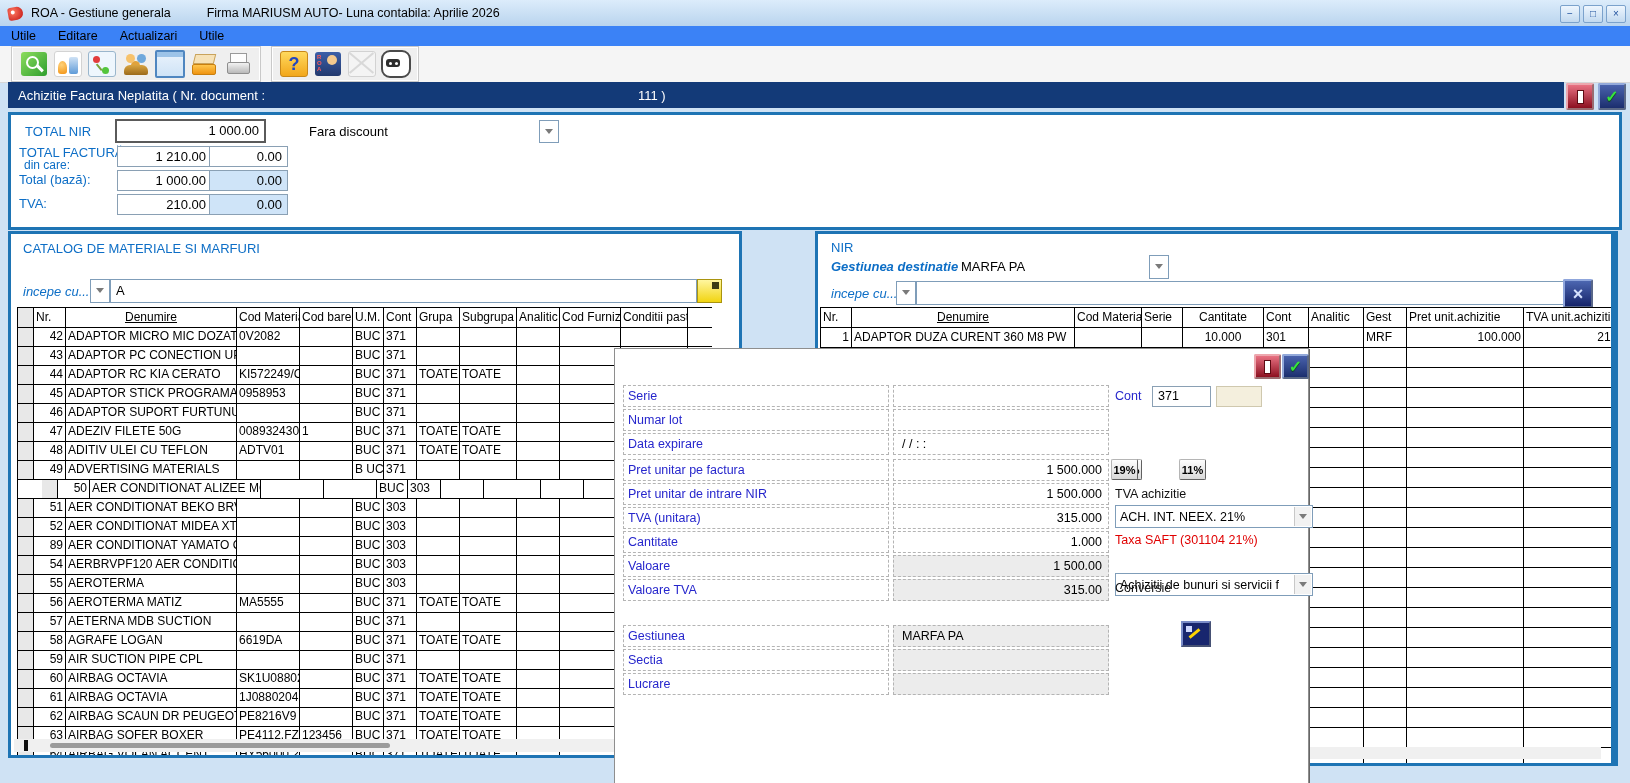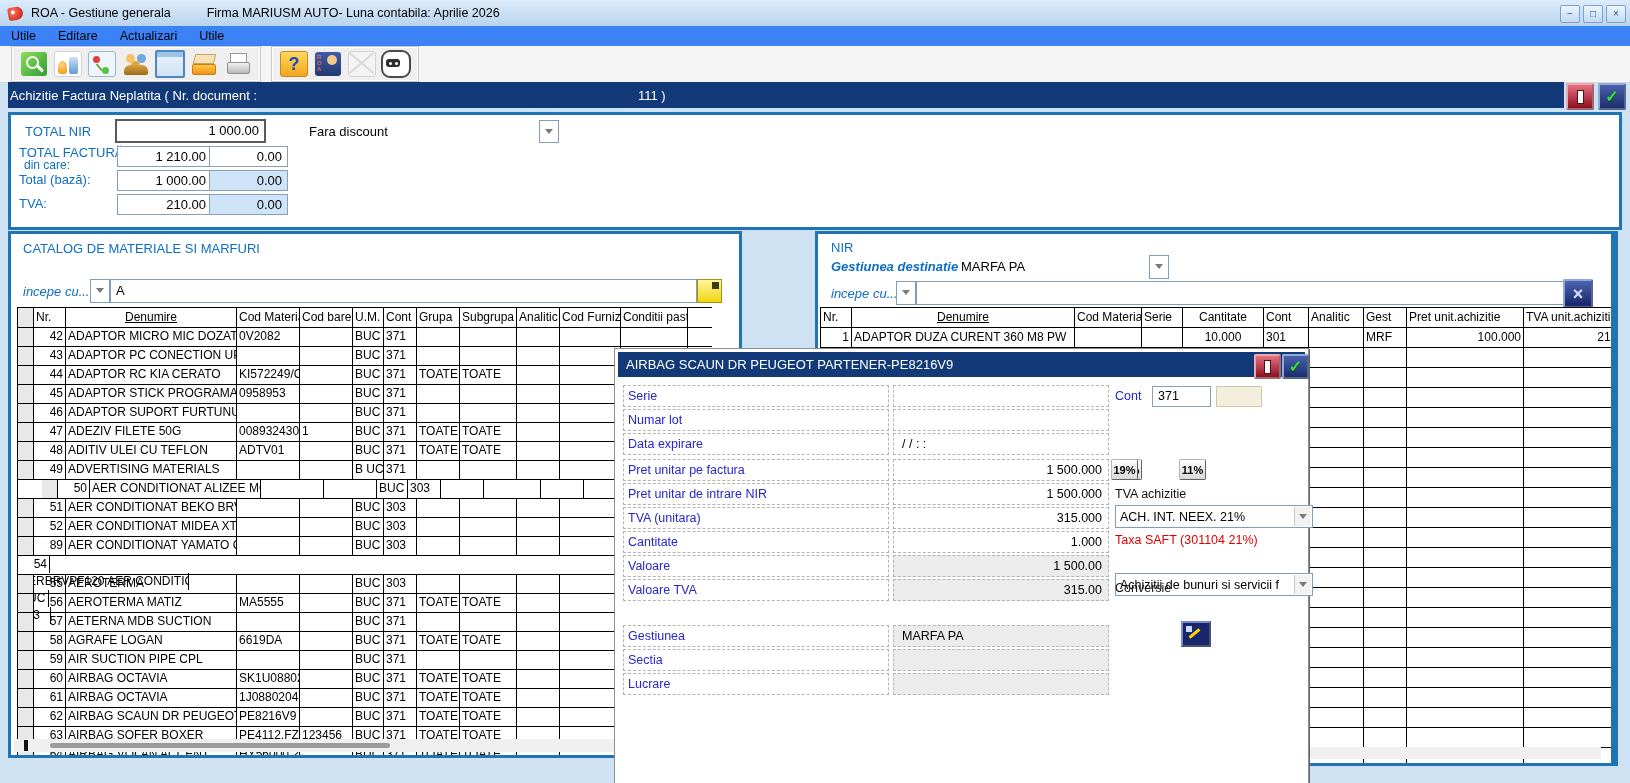--- a/index.html
+++ b/index.html
@@ -168,21 +168,21 @@
       <div class="tbtn">
         <div class="ic ic-mail"></div>
       </div>
       <div class="tbtn">
         <div class="ic ic-robot"></div>
       </div>
     </div>
   </div>
 
 <div class="abs dochdr">
-  <span style="margin-left:2px">Achizitie Factura Neplatita ( Nr. document :</span>
+  <span style="margin-left:10px">Achizitie Factura Neplatita ( Nr. document :</span>
   <span style="position:absolute;left:630px">111 )</span>
 </div>
 <div class="abs btn-exit" style="left:1566px;top:83px;width:24px;height:23px"></div>
 <div class="abs btn-ok" style="left:1598px;top:83px;width:24px;height:23px"></div>
 
 <div class="abs panel" style="left:8px;top:112px;width:1608px;height:112px">
   <span class="abs blue-lbl" style="left:14px;top:9px">TOTAL NIR</span>
   <div class="abs input num" style="left:104px;top:4px;width:142px;height:20px;line-height:20px;border:2px solid #5a5a5a">1 000.00</div>
   <span class="abs" style="left:298px;top:9px;font-size:13px">Fara discount</span>
   <div class="abs combo" style="left:528px;top:5px;width:18px;height:21px"></div>
@@ -383,21 +383,21 @@
         <div class="tcell" style="width: 58px;"></div>
         <div class="tcell" style="width: 48px;"></div>
         <div class="tcell" style="width: 26px;">BUC</div>
         <div class="tcell" style="width: 28px;">303</div>
         <div class="tcell" style="width: 38px;"></div>
         <div class="tcell" style="width: 52px;"></div>
         <div class="tcell" style="width: 38px;"></div>
         <div class="tcell" style="width: 56px;"></div>
         <div class="tcell" style="width: 62px;"></div>
       </div>
-      <div class="trow" style="height: 18px; line-height: 17px; flex-direction: column;">
+      <div class="trow" style="height: 18px; line-height: 17px;">
         <div class="tcell tsel" style="width: 11px;"></div>
         <div class="tcell" style="width: 27px; text-align: right;">54</div>
         <div class="tcell" style="width: 166px;">AERBRVPF120 AER CONDITIO</div>
         <div class="tcell" style="width: 58px;"></div>
         <div class="tcell" style="width: 48px;"></div>
         <div class="tcell" style="width: 26px;">BUC</div>
         <div class="tcell" style="width: 28px;">303</div>
         <div class="tcell" style="width: 38px;"></div>
         <div class="tcell" style="width: 52px;"></div>
         <div class="tcell" style="width: 38px;"></div>
@@ -835,23 +835,20 @@
         <div class="tcell" style="width: 50px;"></div>
         <div class="tcell" style="width: 38px;"></div>
         <div class="tcell" style="width: 112px;"></div>
         <div class="tcell" style="width: 108px;"></div>
       </div>
     </div>
   <div class="abs scrollstrip" style="left:2px;top:513px;width:781px;height:12px"></div>
 </div>
 
 <div class="abs dialog">
-  <div class="dlg-title">
-    <span style="margin-left:8px">AIRBAG SCAUN DR PEUGEOT PARTENER-PE8216V9</span>
-  </div>
   <div class="abs btn-exit" style="left:639px;top:5px;width:23px;height:21px"></div>
   <div class="abs btn-ok" style="left:667px;top:5px;width:23px;height:21px"></div>
 
   <div id="dialog-rows">
       <div class="dashbox" style="left: 8px; top: 36px; width: 264px;"><span class="dlg-lbl" style="padding-left: 4px;">Serie</span></div>
       <div class="dashbox" style="left: 278px; top: 36px; width: 206px; padding-left: 8px;"></div>
       <div class="dashbox" style="left: 8px; top: 60px; width: 264px;"><span class="dlg-lbl" style="padding-left: 4px;">Numar lot</span></div>
       <div class="dashbox" style="left: 278px; top: 60px; width: 206px; padding-left: 8px;"></div>
       <div class="dashbox" style="left: 8px; top: 84px; width: 264px;"><span class="dlg-lbl" style="padding-left: 4px;">Data expirare</span></div>
       <div class="dashbox" style="left: 278px; top: 84px; width: 206px; padding-left: 8px;">/ /        :  :</div>

